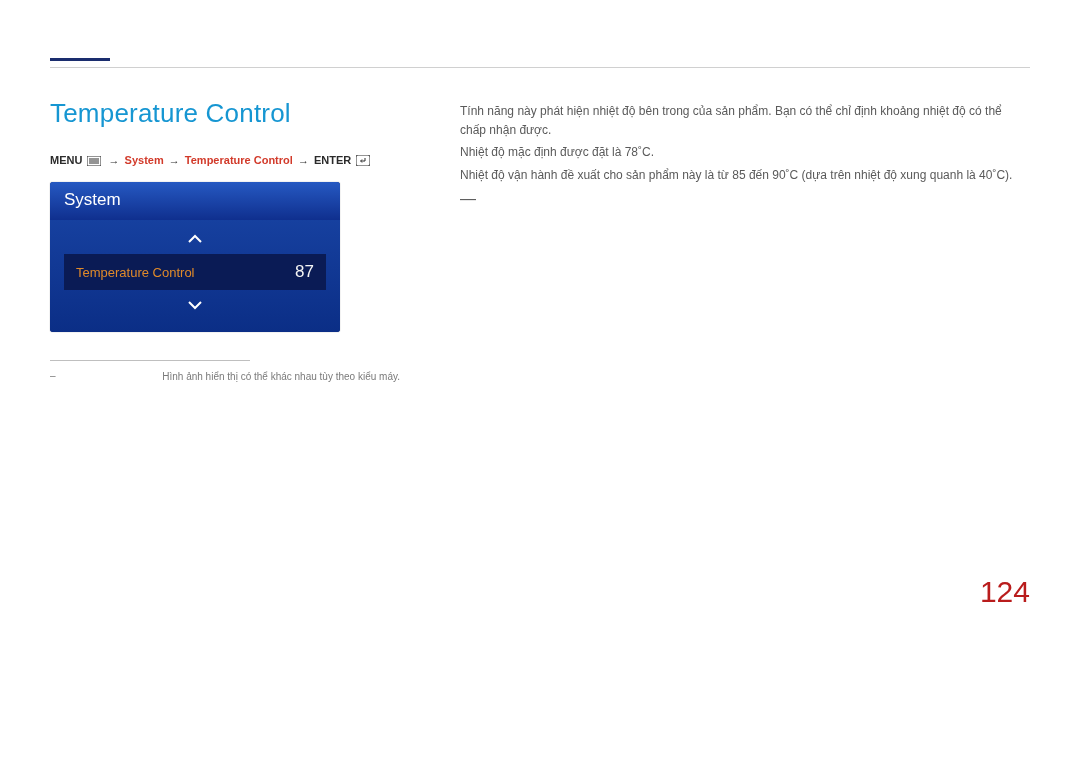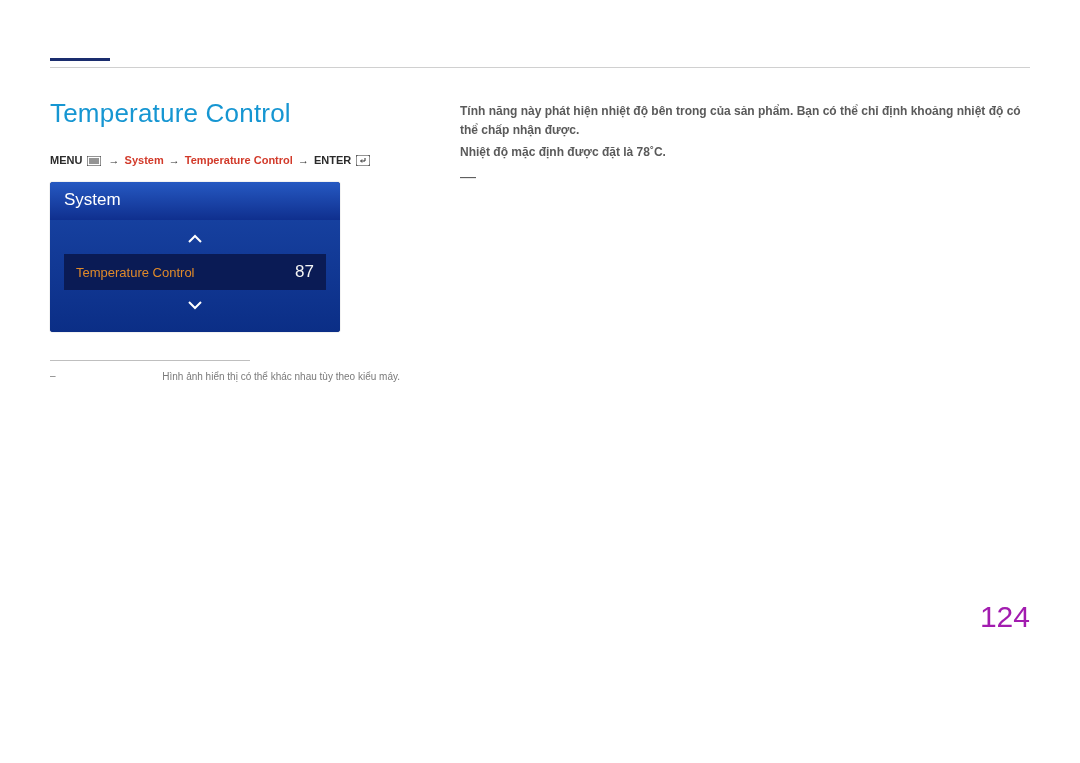--- a/index.html
+++ b/index.html
@@ -29,25 +29,25 @@
   .osd-chevron { text-align: center; color: #fff; font-size: 14px; line-height: 1; padding: 2px 0; }
   .osd-row { margin: 6px 14px; background: #0a1b55; display: flex; align-items: center; justify-content: space-between; padding: 8px 12px; }
   .osd-row .label { color: #e08a2a; font-size: 13px; }
   .osd-row .val { color: #f4f4f4; font-size: 17px; }
 
   .divider { border-top: 1px solid #bfbfbf; width: 200px; margin: 28px 0 10px 0; }
   .footnote { font-size: 10px; color: #7a7a7a; position: relative; padding-left: 10px; text-align: right; }
   .footnote::before { content: "–"; position: absolute; left: 0; top: -1px; }
 
   
-  .right p { font-size: 12px; line-height: 1.55; margin-bottom: 4px; color: #5a5a5a; font-weight: bold; }
+  .right p { font-size: 12px; line-height: 1.55; margin-bottom: 4px; color: #5a5a5a; }
   .right .note-line { position: relative; padding-left: 18px; margin-top: 6px; font-size: 12px; color: #5a5a5a; line-height: 1.55; }
   .right .note-line .dash { position: absolute; left: 0; top: -3px; font-size: 16px; }
 
-  .page-no { position: absolute; right: 50px; bottom: 10px; color: #a21caf; font-size: 30px; font-weight: 400; }
+  .page-no { position: absolute; right: 50px; bottom: 35px; color: #b91c1c; font-size: 30px; font-weight: 400; }
 
   svg { display: inline-block; }
 </style>
 </head>
 <body>
 
 <div class="page">
 
   <div class="rule-accent"></div>
   <div class="rule-accent-under"></div>
@@ -102,20 +102,21 @@
         </div>
       </div>
 
       <div class="divider"></div>
       <div class="footnote">Hình ảnh hiển thị có thể khác nhau tùy theo kiểu máy.</div>
     </div>
 
     <div class="right">
       <p>Tính năng này phát hiện nhiệt độ bên trong của sản phẩm. Bạn có thể chỉ định khoảng nhiệt độ có thể chấp nhận được.</p>
       <p>Nhiệt độ mặc định được đặt là 78˚C.</p>
+      <p>Nhiệt độ vận hành đề xuất cho sản phẩm này là từ 85 đến 90˚C (dựa trên nhiệt độ xung quanh là 40˚C).</p>
       <div class="note-line">
         <span class="dash">―</span>
       </div>
     </div>
 
   </div>
 
   <div class="page-no">124</div>
 </div>
 

